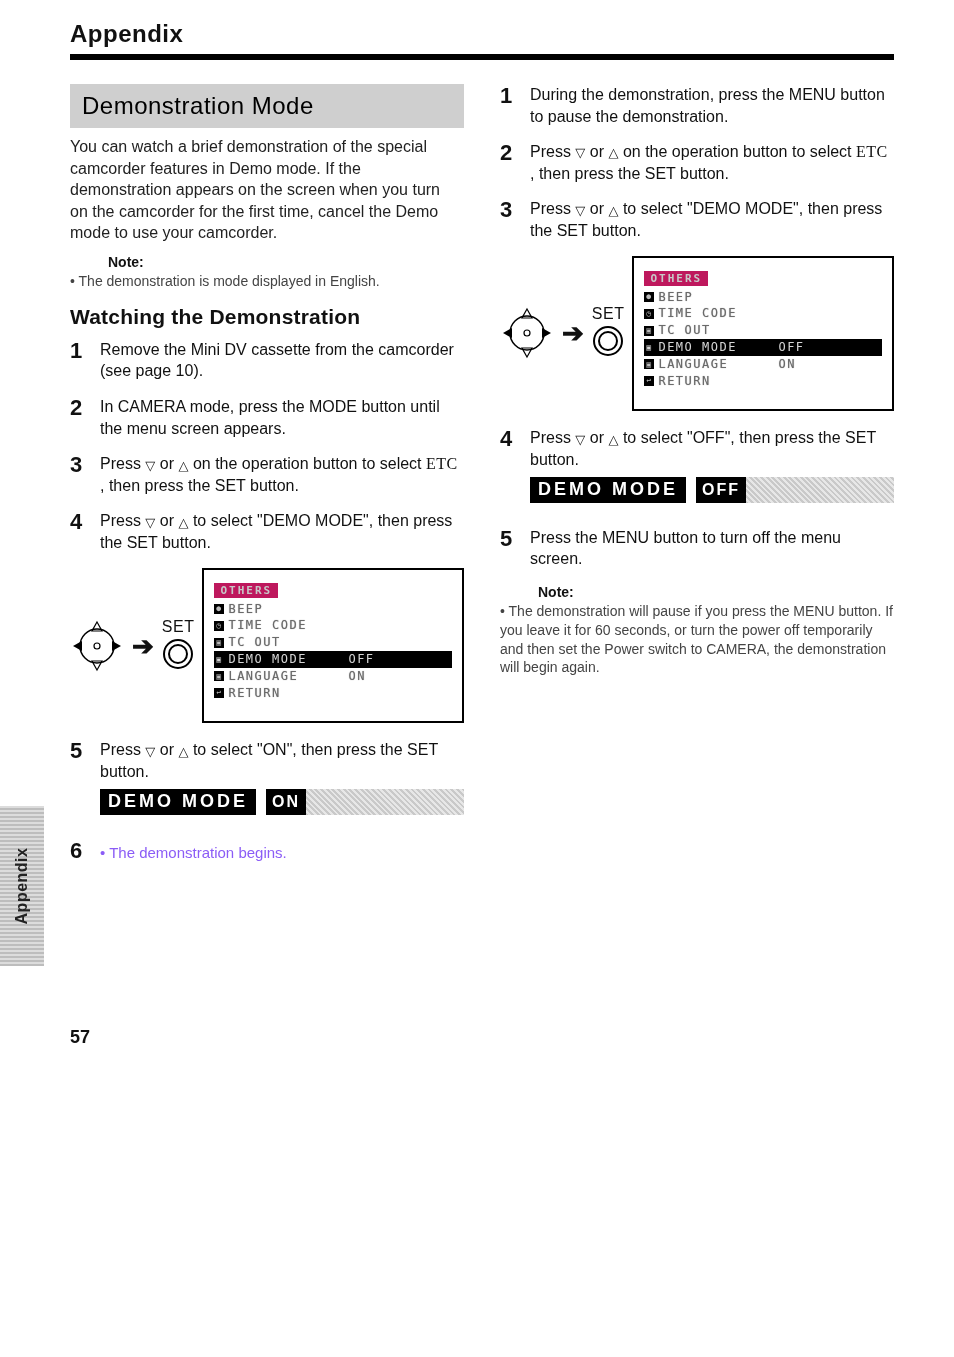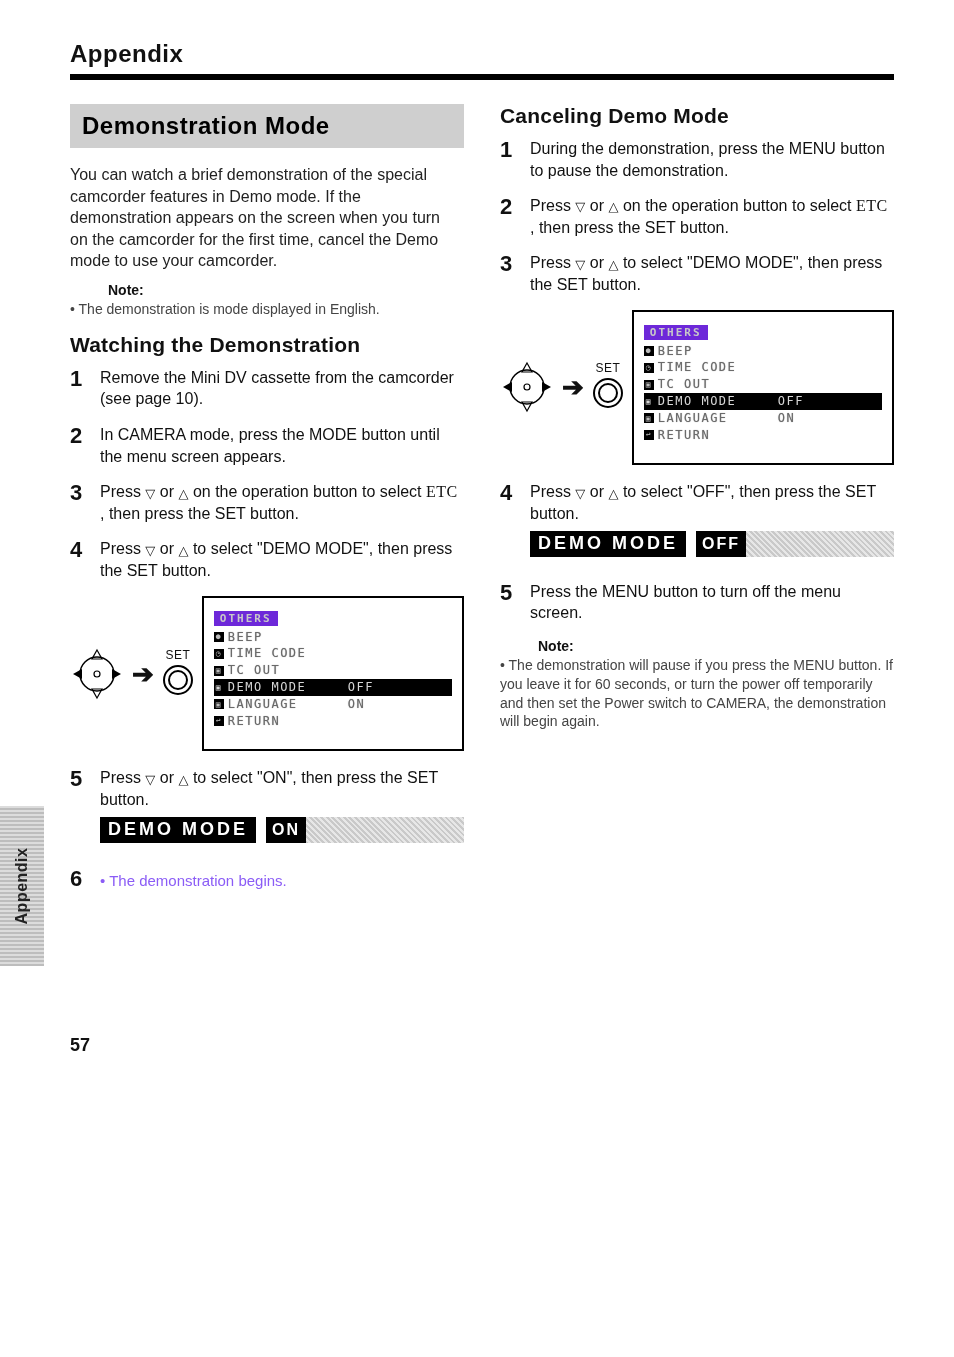--- a/index.html
+++ b/index.html
@@ -7,21 +7,21 @@
     padding: 0;
     background: #fff;
     font-family: Arial, Helvetica, sans-serif;
     color: #111;
   }
   .page {
     width: 954px;
     height: 1086px;
     position: relative;
     box-sizing: border-box;
-    padding: 40px 60px 40px 70px;
+    padding: 20px 60px 40px 70px;
     border-radius: 25px;
   }
   .section-title {
     font-weight: 800;
     font-size: 24px;
     margin-bottom: 6px;
     letter-spacing: 0.5px;
   }
   .heavy-rule {
     border: none;
@@ -32,28 +32,28 @@
     display: flex;
     gap: 36px;
   }
   .col {
     flex: 1 1 0;
     min-width: 0;
   }
   .banner {
     background: #cfcfcf;
     color: #000;
-    font-weight: 700;
+    font-weight: 400;
     font-size: 24px;
     padding: 8px 12px;
     letter-spacing: 0.5px;
     display: inline-block;
     width: 100%;
     box-sizing: border-box;
-    margin-bottom: 16px;
+    margin-bottom: 8px;
   }
   .body-text {
     font-size: 16px;
     line-height: 1.35;
     margin: 0 12px 10px 0;
     color: #222;
   }
   .note-label {
     font-weight: 700;
     font-size: 14px;
@@ -127,37 +127,37 @@
     height: 54px;
     position: relative;
   }
   .joy svg { display:block; }
   .arrow-big {
     font-size: 26px;
     font-weight: 900;
     line-height: 1;
   }
   .set-label {
-    font-size: 12px;
+    font-size: 16px;
     text-align: center;
     margin-bottom: 2px;
     letter-spacing: 0.5px;
   }
   .set-btn {
     width: 32px;
     height: 32px;
   }
   .menu-box {
     border: 2px solid #000;
     padding: 10px 10px 20px 10px;
     flex: 1;
   }
   .menu-title {
     display:inline-block;
-    background:#6d28d9;
+    background:#be185d;
     color:#c8c8c8;
     font-size:11px;
     font-weight:700;
     letter-spacing:2px;
     padding:1px 6px;
     font-family: monospace;
     margin-bottom:3px;
   }
   .menu-row {
     display:flex;
@@ -232,21 +232,21 @@
   .side-tab span {
     transform: rotate(-90deg);
     font-weight:800;
     color:#222;
     font-size:16px;
     letter-spacing:0.5px;
   }
   .page-num {
     position:absolute;
     left:70px;
-    bottom:30px;
+    bottom:38px;
     font-weight:800;
     font-size:18px;
   }
 </style>
 </head>
 <body>
 
 <div class="page">
 
   <div class="section-title">Appendix</div>
@@ -373,21 +373,20 @@
           <span class="step-body">
             <div class="sub-bullet">• The demonstration begins.</div>
           </span>
         </li>
       </ol>
 
     </div>
 
     <div class="col">
 
-      <div class="subhead" style="margin-top:0">Canceling Demo Mode</div>
 
       <ol class="steps">
         <li>
           <span class="num">1</span>
           <span class="step-body">During the demonstration, press the MENU button to pause the demonstration.</span>
         </li>
         <li>
           <span class="num">2</span>
           <span class="step-body">
             <span>Press </span>

